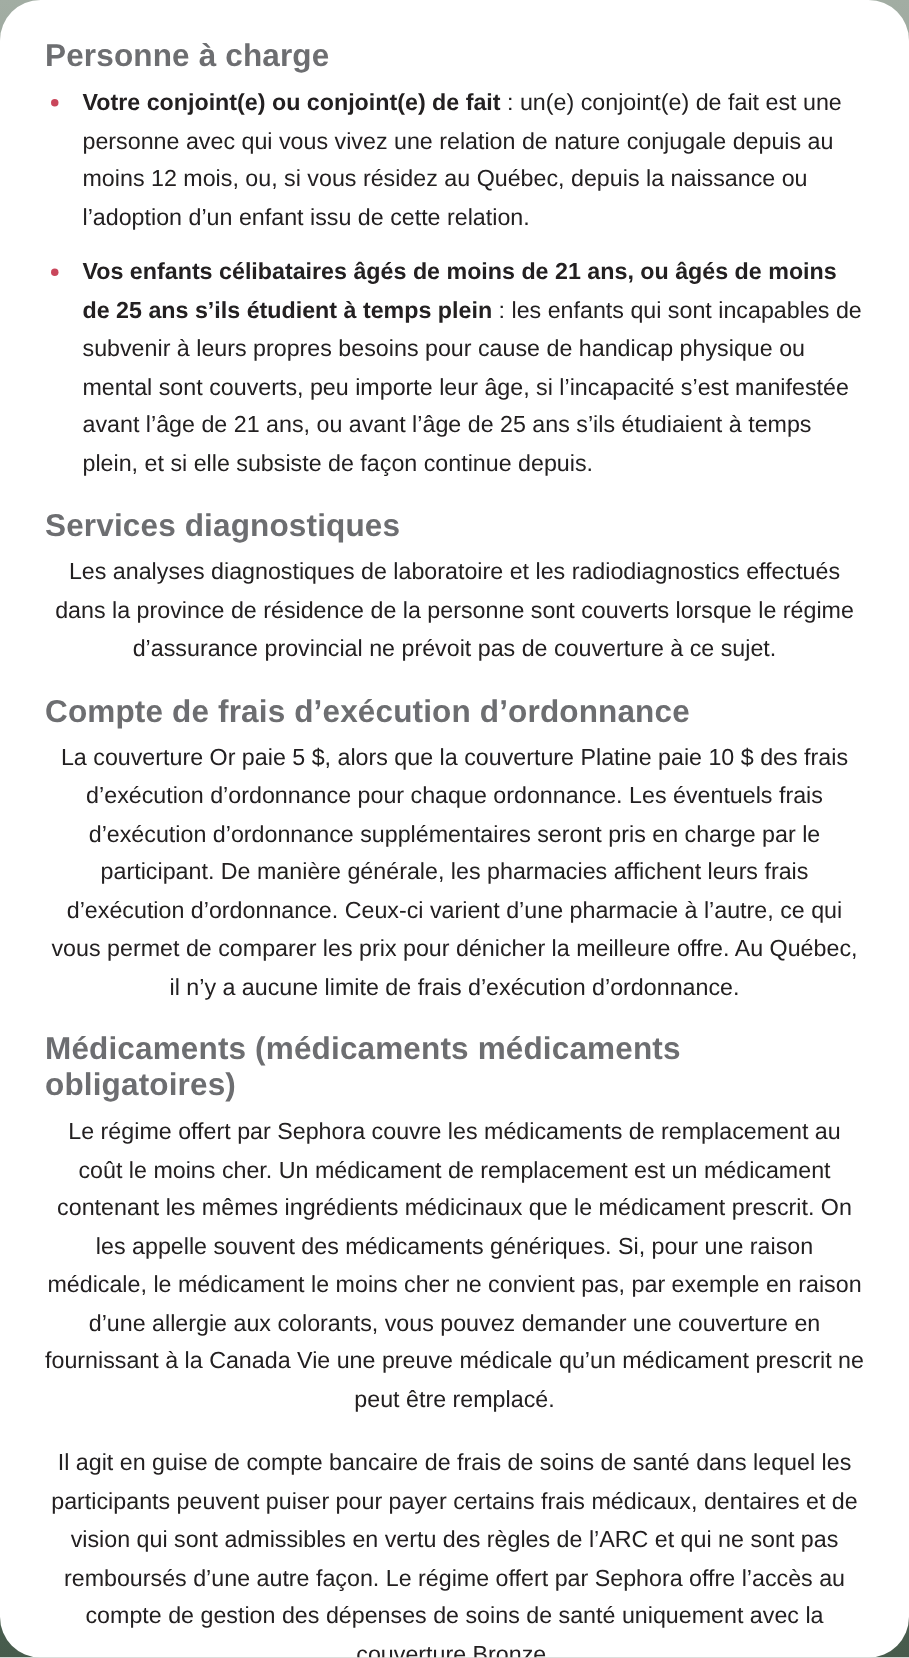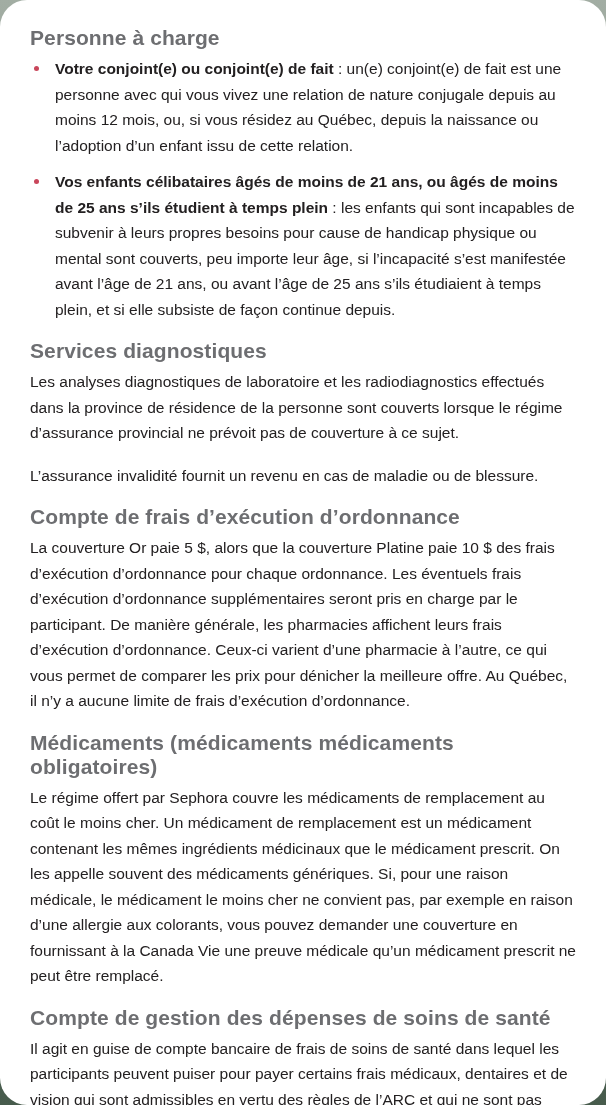--- a/index.html
+++ b/index.html
@@ -40,20 +40,21 @@
     margin: 0 0 6px 0;
     letter-spacing: 0.1px;
   }
   section { margin: 0 0 17px 0; }
   section:last-child { margin-bottom: 0; }
   p.body-text {
     font-size: 15.5px;
     line-height: 25.5px;
     color: var(--body-color);
     margin: 0;
+    text-align: center;
   }
   ul.bullet-list {
     list-style: none;
     margin: 0;
     padding: 0;
   }
   ul.bullet-list li {
     position: relative;
     padding-left: 25px;
     margin-bottom: 11px;
@@ -95,32 +96,30 @@
         </li>
       </ul>
     </section>
 
     <section>
       <h2>Services diagnostiques</h2>
       <p class="body-text">Les analyses diagnostiques de laboratoire et les radiodiagnostics effectués dans la province de résidence de la personne sont couverts lorsque le régime d’assurance provincial ne prévoit pas de couverture à ce sujet.</p>
     </section>
 
     <section>
-      <p class="body-text">L’assurance invalidité fournit un revenu en cas de maladie ou de blessure.</p>
     </section>
 
     <section>
       <h2>Compte de frais d’exécution d’ordonnance</h2>
       <p class="body-text">La couverture Or paie 5 $, alors que la couverture Platine paie 10 $ des frais d’exécution d’ordonnance pour chaque ordonnance. Les éventuels frais d’exécution d’ordonnance supplémentaires seront pris en charge par le participant. De manière générale, les pharmacies affichent leurs frais d’exécution d’ordonnance. Ceux-ci varient d’une pharmacie à l’autre, ce qui vous permet de comparer les prix pour dénicher la meilleure offre. Au Québec, il n’y a aucune limite de frais d’exécution d’ordonnance.</p>
     </section>
 
     <section>
       <h2>Médicaments (médicaments médicaments obligatoires)</h2>
       <p class="body-text">Le régime offert par Sephora couvre les médicaments de remplacement au coût le moins cher. Un médicament de remplacement est un médicament contenant les mêmes ingrédients médicinaux que le médicament prescrit. On les appelle souvent des médicaments génériques. Si, pour une raison médicale, le médicament le moins cher ne convient pas, par exemple en raison d’une allergie aux colorants, vous pouvez demander une couverture en fournissant à la Canada Vie une preuve médicale qu’un médicament prescrit ne peut être remplacé.</p>
     </section>
 
     <section>
-      <h2>Compte de gestion des dépenses de soins de santé</h2>
       <p class="body-text">Il agit en guise de compte bancaire de frais de soins de santé dans lequel les participants peuvent puiser pour payer certains frais médicaux, dentaires et de vision qui sont admissibles en vertu des règles de l’ARC et qui ne sont pas remboursés d’une autre façon. Le régime offert par Sephora offre l’accès au compte de gestion des dépenses de soins de santé uniquement avec la couverture Bronze.</p>
     </section>
 
   </div>
 </div>
 
 </body></html>

